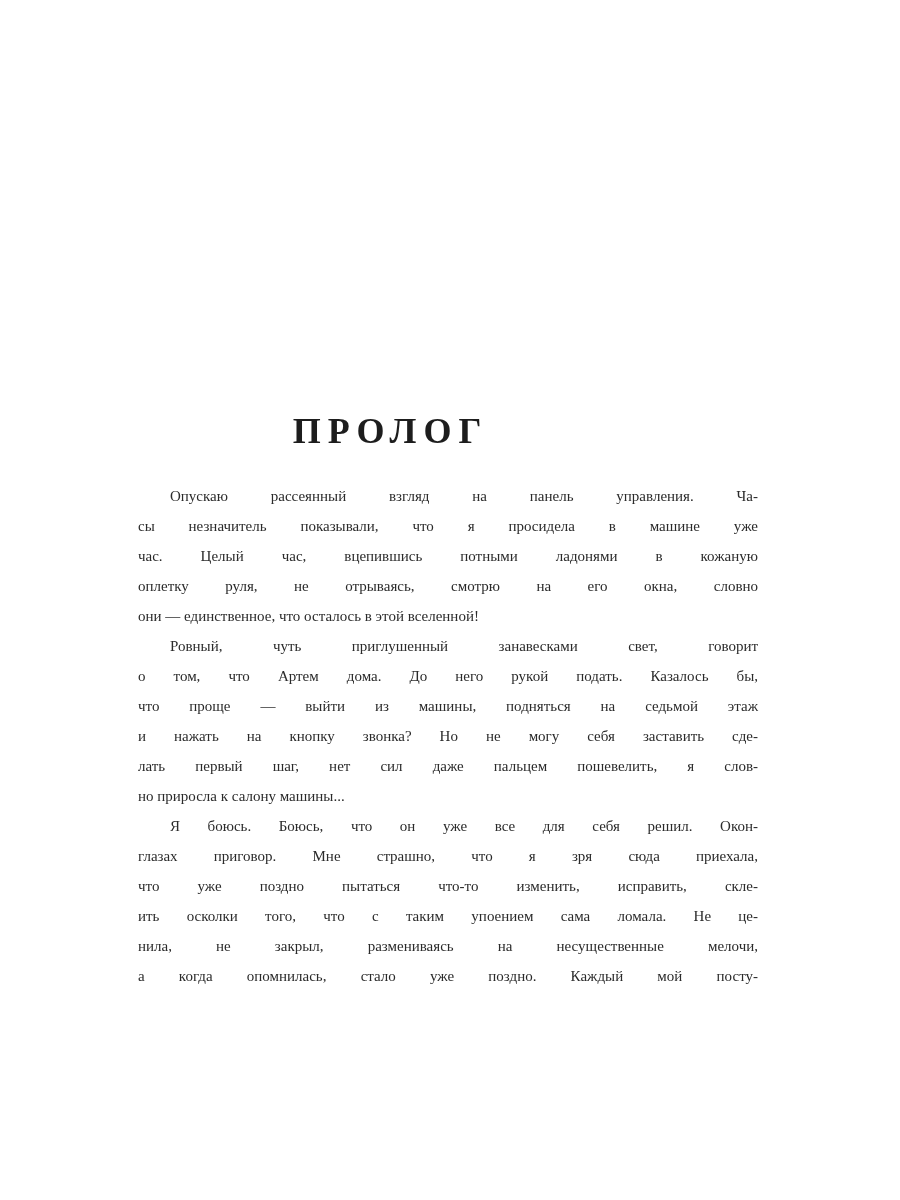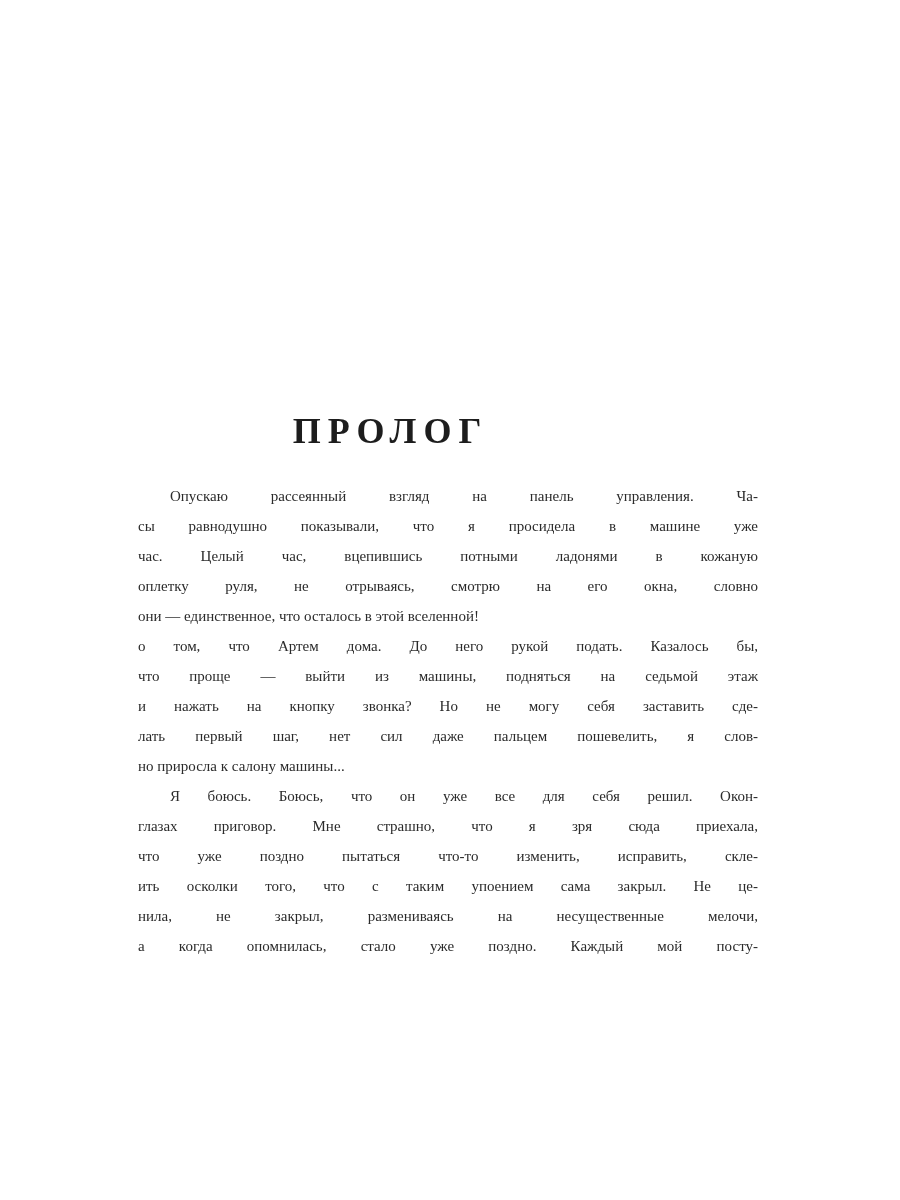--- a/index.html
+++ b/index.html
@@ -51,29 +51,30 @@
     text-align-last: left;
   }
 </style>
 </head>
 <body>
 
 <div class="page">
   <h1 class="title">ПРОЛОГ</h1>
   <div class="text-block">
       <div class="line indent">Опускаю рассеянный взгляд на панель управления. Ча-</div>
-      <div class="line">сы равнодушно показывали, что я просидела в машине уже</div>
+      <div class="line">сы незначитель показывали, что я просидела в машине уже</div>
       <div class="line">час. Целый час, вцепившись потными ладонями в кожаную</div>
       <div class="line">оплетку руля, не отрываясь, смотрю на его окна, словно</div>
       <div class="line parend">они — единственное, что осталось в этой вселенной!</div>
+      <div class="line indent">Ровный, чуть приглушенный занавесками свет, говорит</div>
       <div class="line">о том, что Артем дома. До него рукой подать. Казалось бы,</div>
       <div class="line">что проще — выйти из машины, подняться на седьмой этаж</div>
       <div class="line">и нажать на кнопку звонка? Но не могу себя заставить сде-</div>
       <div class="line">лать первый шаг, нет сил даже пальцем пошевелить, я слов-</div>
       <div class="line parend">но приросла к салону машины...</div>
       <div class="line indent">Я боюсь. Боюсь, что он уже все для себя решил. Окон-</div>
       <div class="line">глазах приговор. Мне страшно, что я зря сюда приехала,</div>
       <div class="line">что уже поздно пытаться что-то изменить, исправить, скле-</div>
-      <div class="line">ить осколки того, что с таким упоением сама закрыл. Не це-</div>
+      <div class="line">ить осколки того, что с таким упоением сама ломала. Не це-</div>
       <div class="line">нила, не закрыл, размениваясь на несущественные мелочи,</div>
       <div class="line">а когда опомнилась, стало уже поздно. Каждый мой посту-</div>
     </div>
 </div>
 
 </body></html>

